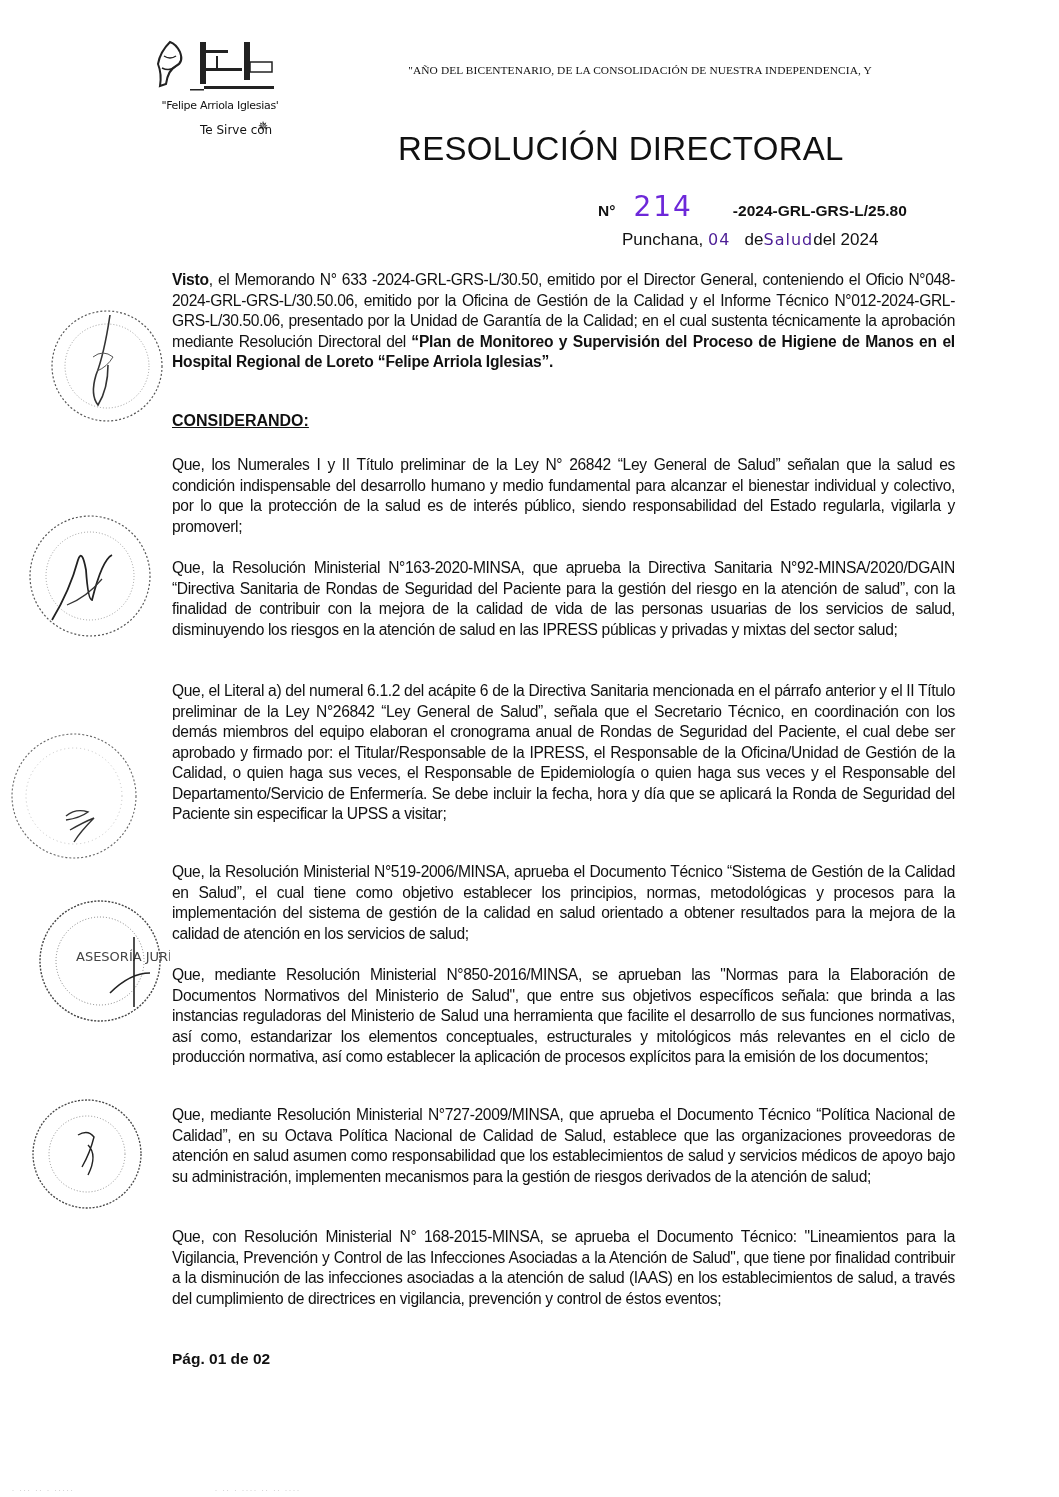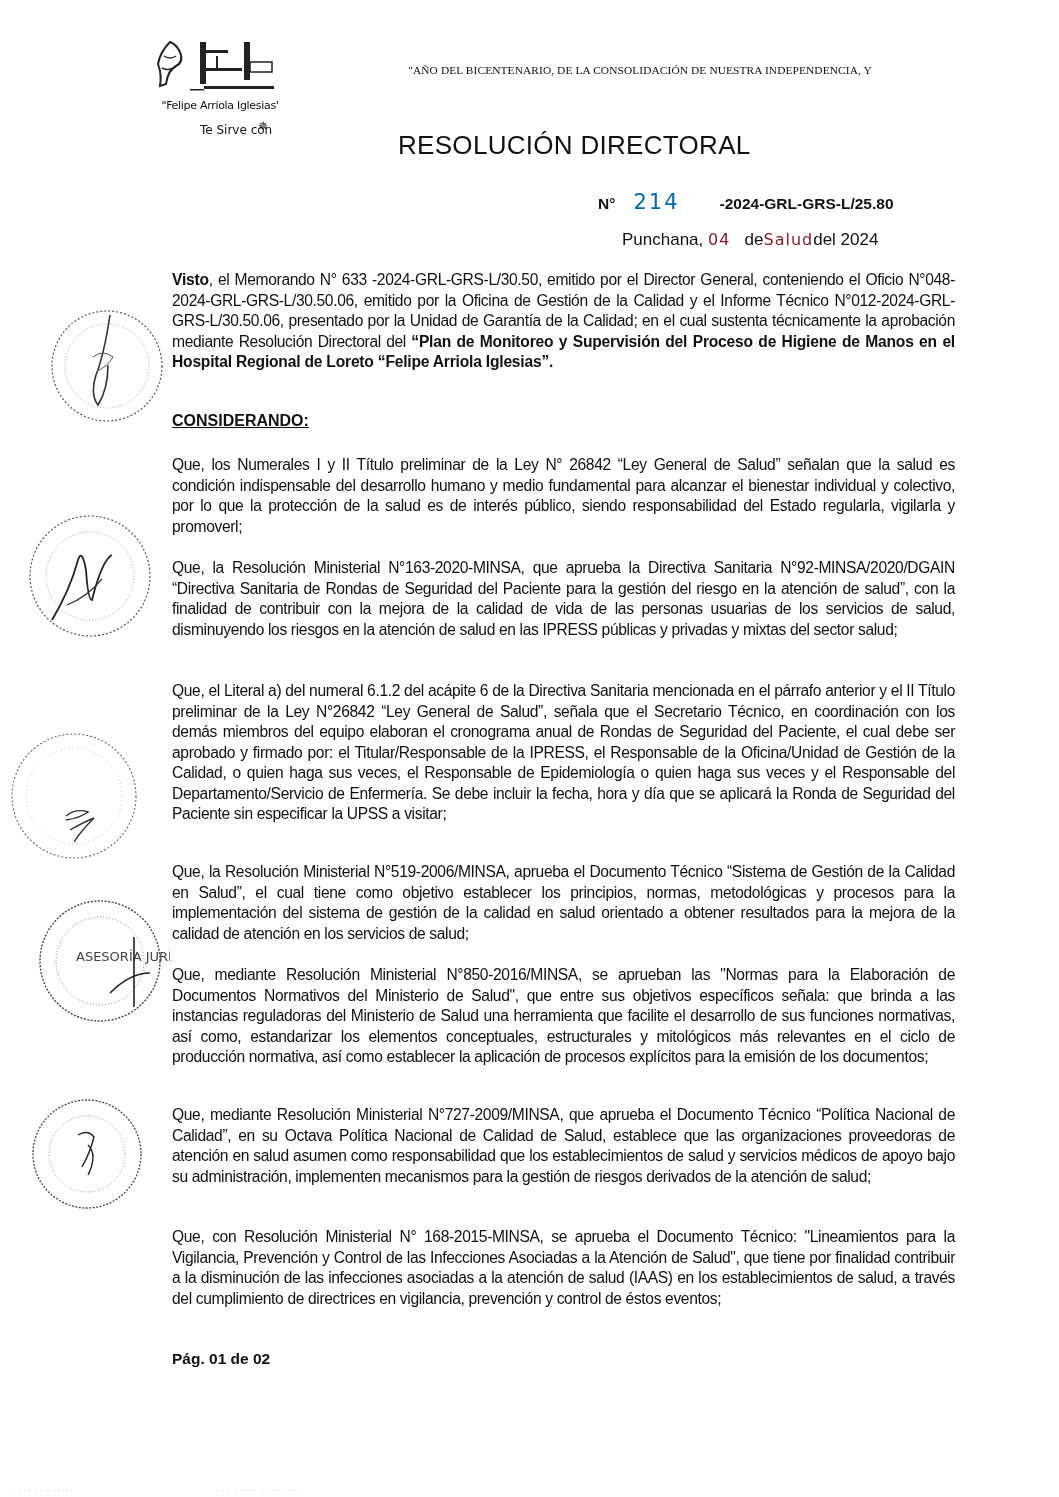--- a/index.html
+++ b/index.html
@@ -8,26 +8,26 @@
       font-family: "Liberation Sans", sans-serif; color: #111111;
     }
     .logo { position: absolute; left: 150px; top: 36px; width: 140px; height: 110px; }
     .logo svg { position: absolute; left: 0; top: 0; }
     .logo-name { position: absolute; left: 0; top: 63px; width: 140px; text-align: center;
       font-family: "DejaVu Sans", sans-serif; font-size: 11px; letter-spacing: -0.3px; }
     .logo-motto { position: absolute; left: 50px; top: 87px; font-size: 12px; font-family: "DejaVu Sans", sans-serif; }
     .logo-motto-icon { position: absolute; left: 108px; top: 83px; font-size: 12px; }
     .year-motto { position: absolute; left: 340px; top: 62px; width: 600px; text-align: center;
       font-family: "Liberation Serif", serif; font-size: 11.4px; line-height: 17px; letter-spacing: 0.1px; }
-    .doc-title { position: absolute; left: 398px; top: 130px; font-size: 26px; letter-spacing: 0.3px; }
+    .doc-title { position: absolute; left: 398px; top: 130px; font-size: 33px; letter-spacing: 0.3px; }
     .res-number { position: absolute; left: 598px; top: 190px; font-size: 15.5px; font-weight: bold; }
-    .res-number .hand { font-family: "DejaVu Sans", sans-serif; font-weight: normal; color: #0369a1; font-size: 21px;
+    .res-number .hand { font-family: "DejaVu Sans", sans-serif; font-weight: normal; color: #6d28d9; font-size: 28px;
       margin-left: 18px; margin-right: 40px; letter-spacing: 2px; }
     .res-date { position: absolute; left: 622px; top: 230px; font-size: 17px; }
-    .res-date .hand { font-family: "DejaVu Sans", sans-serif; color: #7f1d1d; font-size: 16px; letter-spacing: 1px; }
+    .res-date .hand { font-family: "DejaVu Sans", sans-serif; color: #4c1d95; font-size: 16px; letter-spacing: 1px; }
     .body-text { position: absolute; left: 172px; width: 783px; font-size: 15.6px; line-height: 20.5px;
       text-align: justify; letter-spacing: -0.35px; }
     .body-text b { letter-spacing: -0.2px; }
     .section-head { position: absolute; left: 172px; top: 412px; font-size: 16px; font-weight: bold;
       text-decoration: underline; }
     .page-footer { position: absolute; left: 172px; top: 1350px; font-size: 15.5px; font-weight: bold; }
     .stamp { position: absolute; }
     .stamp svg { display: block; }
     .scan-dots { position: absolute; top: 1487px; font-size: 6px; color: #777; letter-spacing: 2px; }
   </style>

